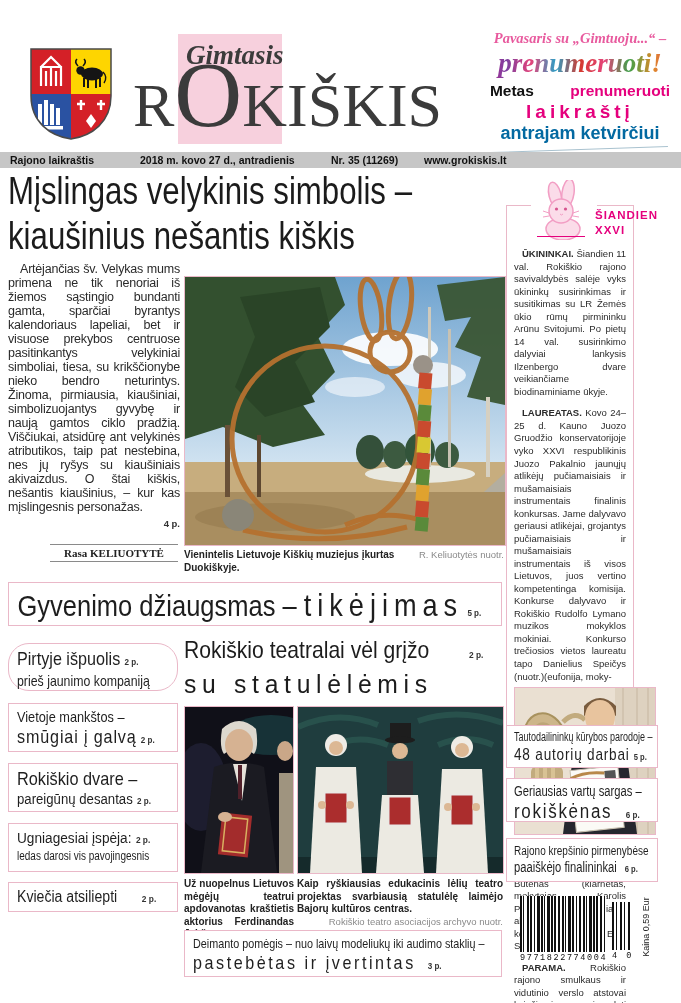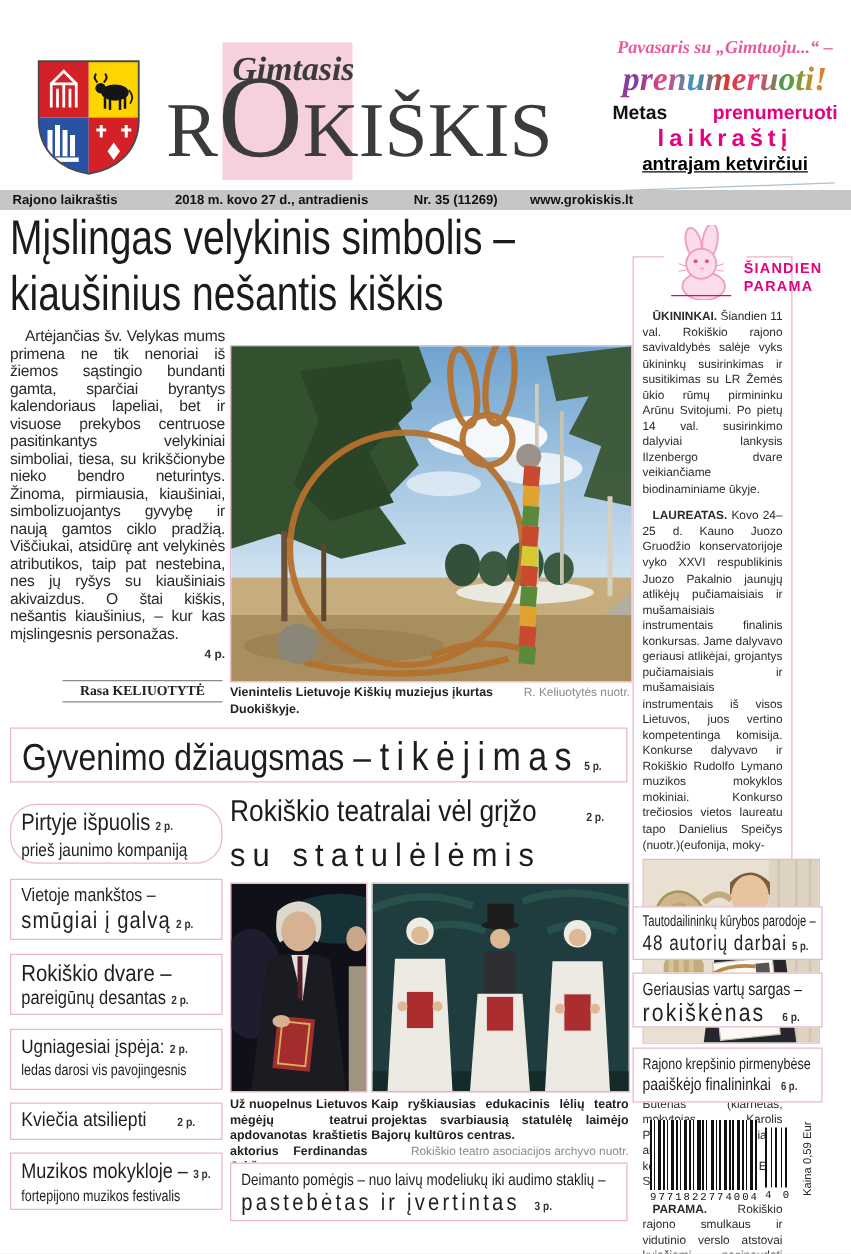--- a/index.html
+++ b/index.html
@@ -68,21 +68,21 @@
   </div>
 
   <div class="abs" style="left:482px;top:30px;width:196px;text-align:center;">
     <div class="serif" style="font-size:14.5px;font-style:italic;font-weight:bold;color:#e85a9e;">Pavasaris su „Gimtuoju...“ –</div>
     <div class="serif rainbow" style="font-size:27px;font-style:italic;font-weight:bold;margin-top:1px;">prenumeruoti!</div>
     <div style="font-size:15.5px;font-weight:bold;margin-top:3px;">
       <span style="color:#111;">Metas</span>
       <span style="color:#e5007d;margin-left:32px;">prenumeruoti</span>
     </div>
     <div style="font-size:19px;font-weight:bold;color:#e5007d;letter-spacing:4px;margin-top:1px;">laikraštį</div>
-    <div style="font-size:15px;font-weight:bold;color:#000000;text-decoration:underline;">antrajam ketvirčiui</div>
+    <div style="font-size:18px;font-weight:bold;color:#0369a1;">antrajam ketvirčiui</div>
   </div>
   <div class="abs" style="left:490px;top:149px;width:178px;border-top:1px solid #a9c2cf;transform:rotate(-2deg);"></div>
 
   <div class="abs" style="left:0;top:152px;width:681px;height:16px;background:#c6c6c6;">
     <span class="abs" style="left:10px;top:0;font-size:10.5px;font-weight:bold;line-height:16px;color:#111;">Rajono laikraštis</span>
     <span class="abs" style="left:140px;top:0;font-size:10.5px;font-weight:bold;line-height:16px;color:#111;">2018 m. kovo 27 d., antradienis</span>
     <span class="abs" style="left:331px;top:0;font-size:10.5px;font-weight:bold;line-height:16px;color:#111;">Nr. 35 (11269)</span>
     <span class="abs" style="left:424px;top:0;font-size:10.5px;font-weight:bold;line-height:16px;color:#111;">www.grokiskis.lt</span>
   </div>
 
@@ -163,21 +163,21 @@
       <ellipse cx="20" cy="15" rx="6" ry="13" transform="rotate(-14 20 15)" fill="#fbdce9" stroke="#f29ec4" stroke-width="1.5"></ellipse>
       <ellipse cx="33" cy="13" rx="6" ry="14" transform="rotate(8 33 13)" fill="#fbdce9" stroke="#f29ec4" stroke-width="1.5"></ellipse>
       <ellipse cx="28" cy="49" rx="17" ry="11" fill="#fbdce9" stroke="#f29ec4" stroke-width="1.5"></ellipse>
       <circle cx="26" cy="31" r="12" fill="#fbdce9" stroke="#f29ec4" stroke-width="1.5"></circle>
       <circle cx="21.5" cy="29" r="1.6" fill="#d6558f"></circle>
         <circle cx="30.5" cy="29" r="1.6" fill="#d6558f"></circle>
       <path d="M25,34 q1.5,2 3,0 M14,33 l-6,-2 M14,36 l-6,1 M38,33 l6,-2 M38,36 l6,1" stroke="#f29ec4" stroke-width="1" fill="none"></path>
     </svg>
     <div class="abs" style="left:88px;top:2px;color:#e5007d;font-weight:bold;font-size:11.5px;letter-spacing:1px;line-height:15px;">
       <div>ŠIANDIEN</div>
-      <div>PARAMA</div>
+      <div>XXVI</div>
     </div>
     <div class="abs" style="left:30px;top:30px;width:48px;border-top:1px solid #e5007d;"></div>
 
     <div style="padding:42px 7px 0 7px;">
       <p class="sbp" style="text-indent:8px;"><b>ŪKININKAI.</b><span> Šiandien 11 val. Rokiškio rajono savivaldybės salėje vyks ūkininkų susirinkimas ir susitikimas su LR Žemės ūkio rūmų pirmininku Arūnu Svitojumi. Po pietų 14 val. susirinkimo dalyviai lankysis Ilzenbergo dvare veikiančiame biodinaminiame ūkyje.</span></p>
       <p class="sbp" style="text-indent:8px;margin-bottom:4px;"><b>LAUREATAS.</b><span> Kovo 24–25 d. Kauno Juozo Gruodžio konservatorijoje vyko XXVI respublikinis Juozo Pakalnio jaunųjų atlikėjų pučiamaisiais ir mušamaisiais instrumentais finalinis konkursas. Jame dalyvavo geriausi atlikėjai, grojantys pučiamaisiais ir mušamaisiais instrumentais iš visos Lietuvos, juos vertino kompetentinga komisija. Konkurse dalyvavo ir Rokiškio Rudolfo Lymano muzikos mokyklos mokiniai. Konkurso trečiosios vietos laureatu tapo Danielius Speičys (nuotr.)(eufonija, moky-</span></p>
 
       <svg width="140" height="146" viewBox="0 0 140 146" style="display:block;margin:2px auto 5px auto;border:1px solid #eab8c8;">
         <rect width="140" height="146" fill="#eae0d2"></rect>
         <rect x="100" width="40" height="146" fill="#ded2c0"></rect>
@@ -245,25 +245,20 @@
     <span class="cx" style="transform:scaleX(.88);font-size:15.5px;line-height:19px;">
       <span>Ugniagesiai įspėja:</span><span class="pg">2 p.</span></span>
     <span class="cx" style="transform:scaleX(.8);font-size:12.5px;line-height:15px;">ledas darosi vis pavojingesnis</span>
   </div>
 
   <div class="abs pinkbox" style="left:8px;top:882px;width:170px;height:30px;padding:4px 8px;">
     <span class="cx" style="transform:scaleX(.88);font-size:16px;line-height:19px;">
       <span>Kviečia atsiliepti</span><span class="pg" style="margin-left:28px;">2 p.</span></span>
   </div>
 
-  <div class="abs pinkbox" style="left:8px;top:922px;width:170px;height:46px;padding:4px 8px;">
-    <span class="cx" style="transform:scaleX(.85);font-size:17px;line-height:20px;">
-      <span>Muzikos mokykloje –</span><span class="pg">3 p.</span></span>
-    <span class="cx" style="transform:scaleX(.8);font-size:12.5px;line-height:15px;">fortepijono muzikos festivalis</span>
-  </div>
 
   <div class="abs" style="left:184px;top:636px;color:#1c1c1c;">
     <span class="cx" style="transform:scaleX(.88);font-size:24px;line-height:28px;">
       <span>Rokiškio teatralai vėl grįžo</span><span class="pg" style="margin-left:45px;">2 p.</span></span>
     <span class="cx" style="transform:scaleX(.95);font-size:26px;line-height:31px;letter-spacing:6px;">su statulėlėmis</span>
   </div>
 
   <svg class="abs" style="left:184px;top:706px;border:1px solid #eab8c8;" width="108" height="166" viewBox="0 0 108 166">
     <rect width="108" height="166" fill="#101018"></rect>
     <ellipse cx="86" cy="28" rx="42" ry="20" fill="#1d4e52" opacity=".55"></ellipse>

